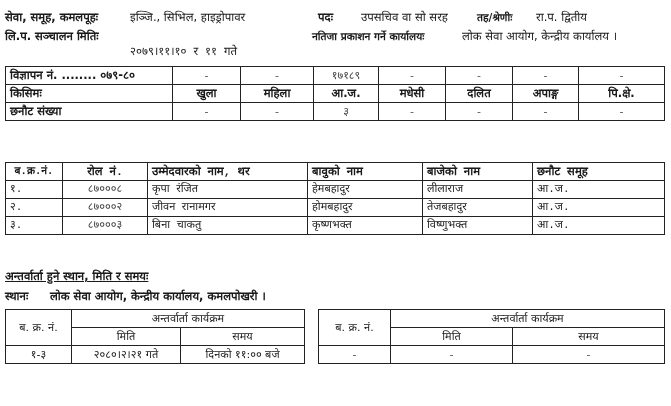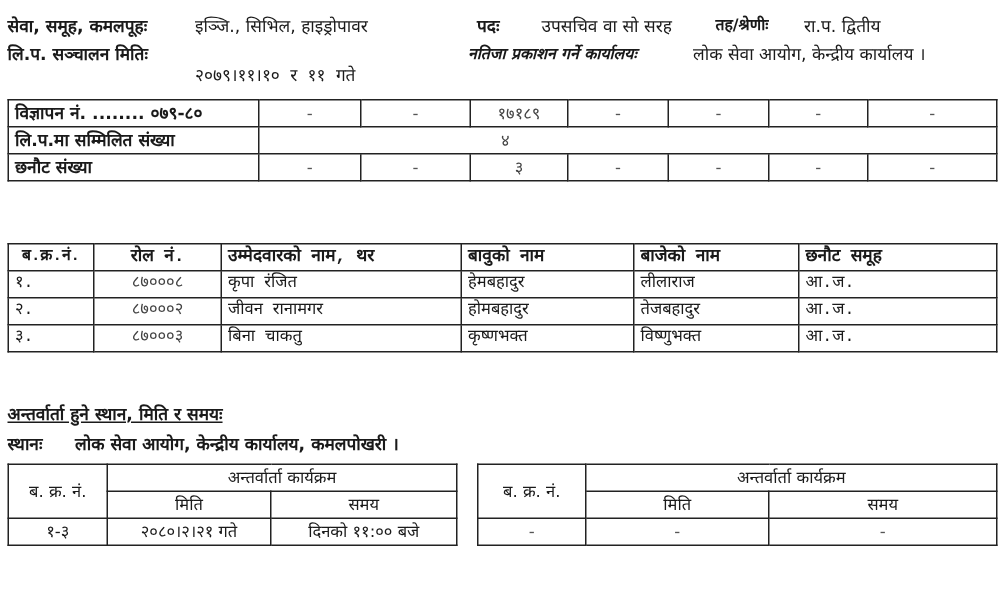--- a/index.html
+++ b/index.html
@@ -22,21 +22,21 @@
 
 <div class="abs hdr b" style="left:5px;top:9px;">सेवा, समूह, कमलपूहः</div>
 <div class="abs hdr" style="left:130px;top:9px;">इञ्जि., सिभिल, हाइड्रोपावर</div>
 <div class="abs hdr b" style="left:318px;top:9px;">पदः</div>
 <div class="abs hdr" style="left:361px;top:9px;">उपसचिव वा सो सरह</div>
 <div class="abs hdr b" style="left:477px;top:9px;font-size:10.5px;">तह/श्रेणीः</div>
 <div class="abs hdr" style="left:536px;top:9px;">रा.प. द्वितीय</div>
 
 <div class="abs hdr b" style="left:5px;top:28px;">लि.प. सञ्चालन मितिः</div>
 <div class="abs hdr" style="left:130px;top:44px;font-family:Liberation Mono, monospace;">२०७९।११।१० र ११ गते</div>
-<div class="abs hdr b" style="left:312px;top:28px;font-size:10.5px;font-style:italic;">नतिजा प्रकाशन गर्ने कार्यालयः</div>
+<div class="abs hdr b" style="left:312px;top:28px;font-size:10.5px;">नतिजा प्रकाशन गर्ने कार्यालयः</div>
 <div class="abs hdr" style="left:462px;top:28px;">लोक सेवा आयोग, केन्द्रीय कार्यालय ।</div>
 
 <table style="left:5px;top:66px;width:659px;padding-left:36px;">
   <colgroup>
     <col style="width:167px">
       <col style="width:68px">
       <col style="width:73px">
       <col style="width:65px">
     <col style="width:67px">
       <col style="width:67px">
@@ -48,22 +48,28 @@
     <td class="lbl">विज्ञापन नं. ........ ०७९-८०</td>
     <td class="c dash">-</td>
     <td class="c dash">-</td>
     <td class="c num">१७१८९</td>
     <td class="c dash">-</td>
     <td class="c dash">-</td>
     <td class="c dash">-</td>
     <td class="c dash">-</td>
   </tr>
   <tr>
-    <td class="lbl">लि.प.मा सम्मिलित संख्या</td>
-    <td colspan="7" class="num" style="padding-left:161px;">४</td>
+    <td class="lbl">किसिमः</td>
+    <td class="c lbl">खुला</td>
+    <td class="c lbl">महिला</td>
+    <td class="c lbl">आ.ज.</td>
+    <td class="c lbl">मधेसी</td>
+    <td class="c lbl">दलित</td>
+    <td class="c lbl">अपाङ्ग</td>
+    <td class="c lbl">पि.क्षे.</td>
   </tr>
   <tr>
     <td class="lbl">छनौट संख्या</td>
     <td class="c dash">-</td>
     <td class="c dash">-</td>
     <td class="c num">३</td>
     <td class="c dash">-</td>
     <td class="c dash">-</td>
     <td class="c dash">-</td>
     <td class="c dash">-</td>

